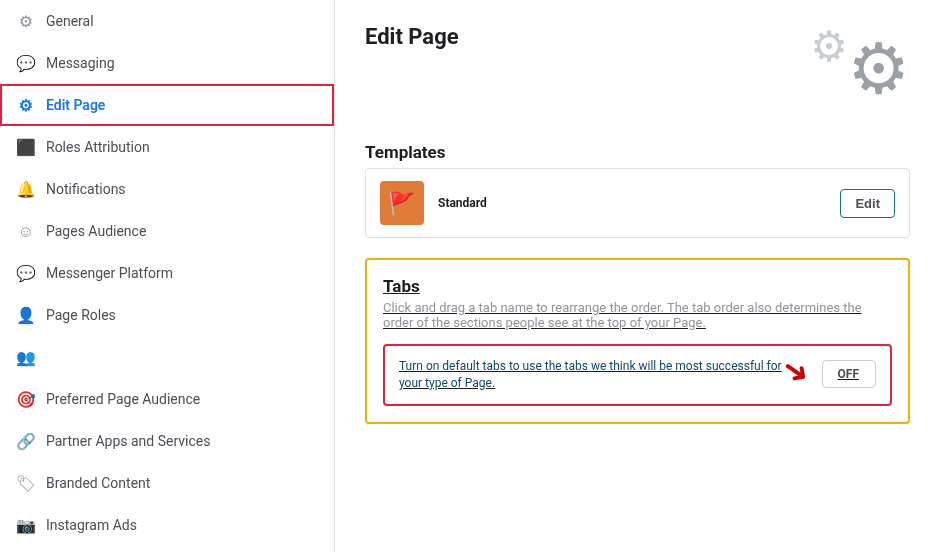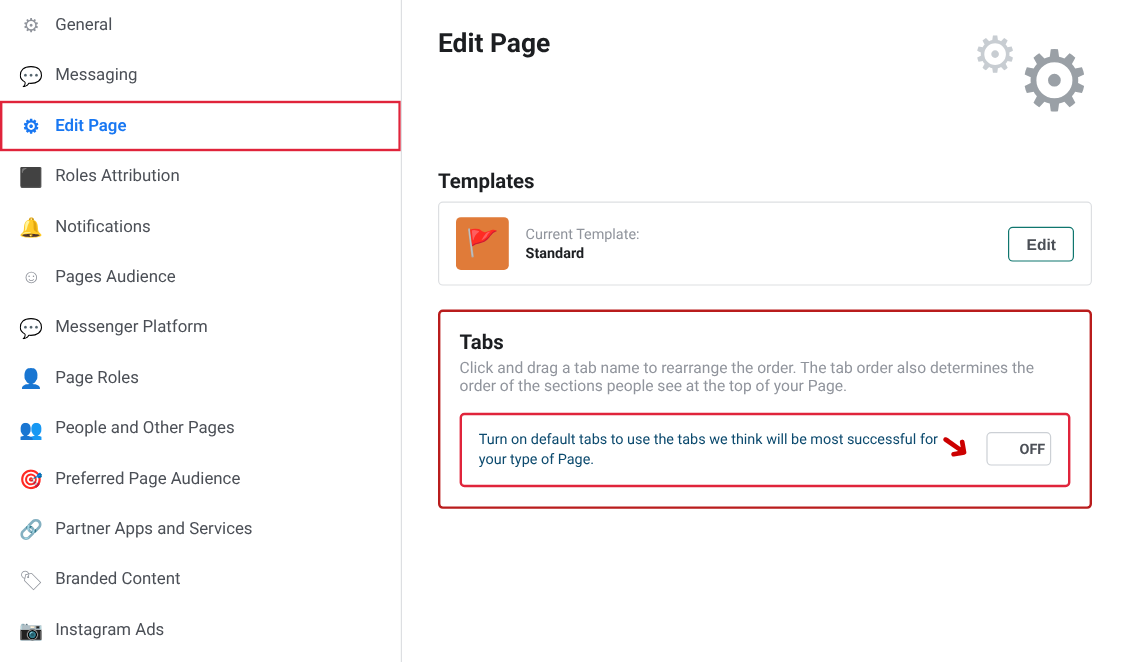--- a/index.html
+++ b/index.html
@@ -168,24 +168,25 @@
       color: #4b4f56;
       padding: 6px 14px;
       border-radius: 4px;
       cursor: pointer;
       font-size: 13px;
       font-weight: 600;
     }
 
     
     .tabs-section {
-      border: 2px solid #b91c1c;
+      border: 2px solid #eab308;
       border-radius: 4px;
       padding: 16px;
       margin-bottom: 0;
+      text-decoration: underline;
     }
     .tabs-section .section-title {
       margin-bottom: 4px;
     }
     .tabs-section .section-desc {
       margin-bottom: 14px;
       font-size: 13px;
       color: #90949c;
     }
 
@@ -225,21 +226,21 @@
     }
     .toggle-switch {
       width: 54px;
       height: 28px;
       border: 1px solid #ccd0d5;
       border-radius: 4px;
       background: #fff;
       display: flex;
       align-items: center;
       justify-content: flex-end;
-      padding: 2px 4px;
+      padding: 2px 16px;
       cursor: pointer;
     }
     .toggle-label {
       font-size: 12px;
       font-weight: 700;
       color: #4b4f56;
     }
 
     
     .arrow-container {
@@ -286,21 +287,20 @@
     <div class="sidebar-item">
       <span class="item-icon">💬</span>
       <span class="item-label">Messenger Platform</span>
     </div>
     <div class="sidebar-item">
       <span class="item-icon">👤</span>
       <span class="item-label">Page Roles</span>
     </div>
     <div class="sidebar-item">
       <span class="item-icon">👥</span>
-      <span class="item-label">People and Other Pages</span>
     </div>
     <div class="sidebar-item">
       <span class="item-icon">🎯</span>
       <span class="item-label">Preferred Page Audience</span>
     </div>
     <div class="sidebar-item">
       <span class="item-icon">🔗</span>
       <span class="item-label">Partner Apps and Services</span>
     </div>
     <div class="sidebar-item">
@@ -325,21 +325,20 @@
       </div>
     </div>
 
     <div class="section-title">Templates</div>
 
     <div class="template-card">
       <div class="template-icon">
         <span>🚩</span>
       </div>
       <div class="template-info">
-        <div class="current-label">Current Template:</div>
         <div class="template-name">Standard</div>
       </div>
       <button class="template-edit-btn">Edit</button>
     </div>
 
     <div class="tabs-section">
       <div class="section-title">Tabs</div>
       <div class="section-desc">Click and drag a tab name to rearrange the order. The tab order also determines the order of the sections people see at the top of your Page.</div>
 
       <div class="default-tabs-row">

